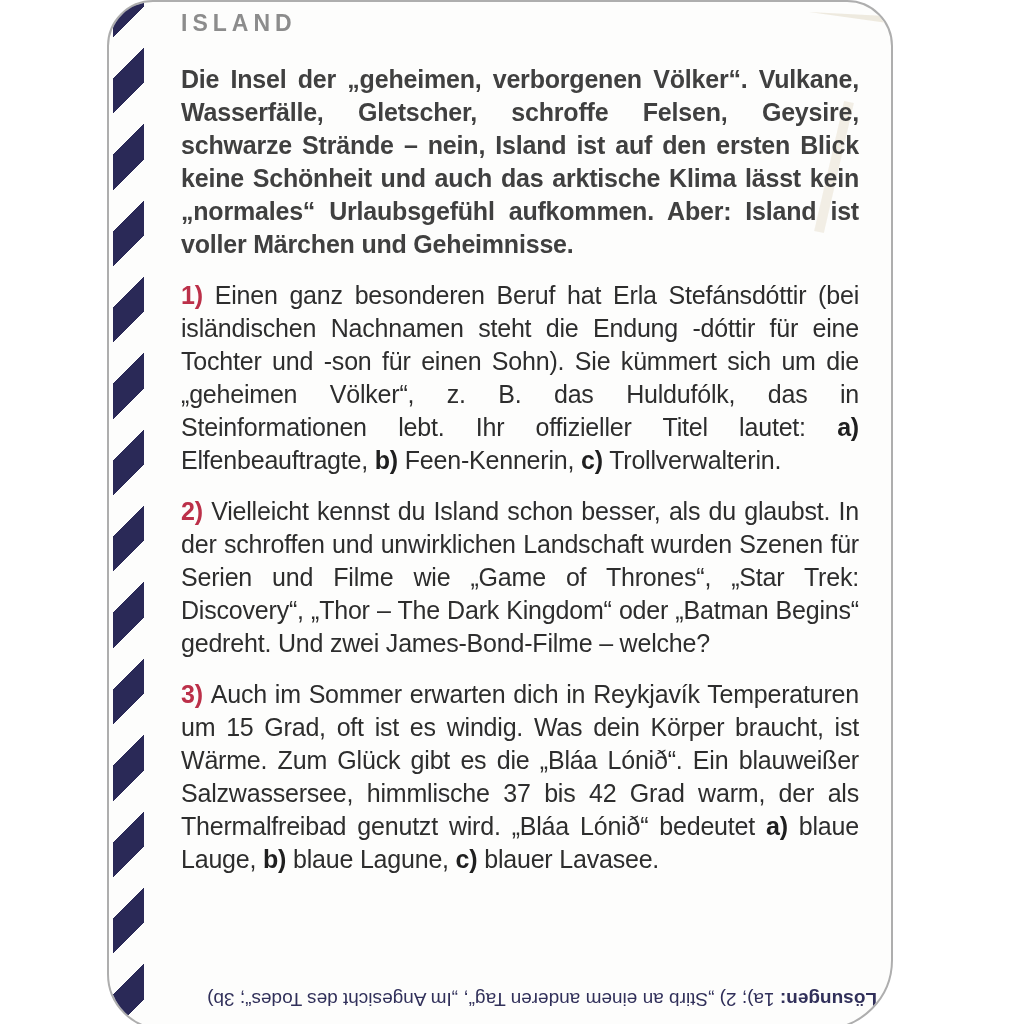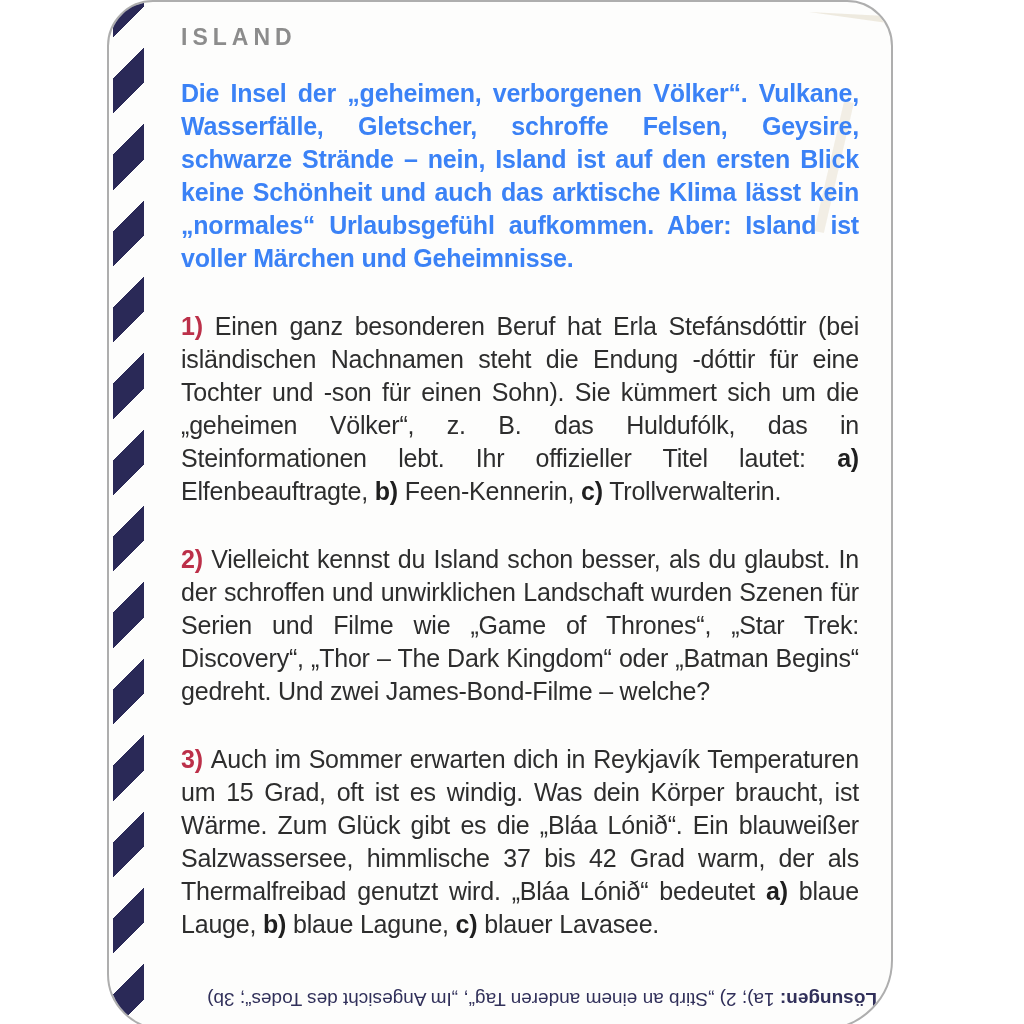--- a/index.html
+++ b/index.html
@@ -13,32 +13,32 @@
 
   .stripes { position:absolute; left:4px; top:0; bottom:0; width:31px; z-index:1;
              background:repeating-linear-gradient(135deg,
                #2a2957 0px, #2a2957 25px,
                rgba(255,255,255,0) 25px, rgba(255,255,255,0) 54px); }
 
   .compass { position:absolute; left:560px; top:-20px; z-index:0; opacity:0.9; }
 
   .content { position:absolute; left:72px; top:0; width:678px; z-index:2; }
 
-  .kicker { padding-top:22px; font-size:23px; font-weight:bold; color:#8c8c8c;
+  .kicker { padding-top:8px; font-size:23px; font-weight:bold; color:#8c8c8c;
             letter-spacing:5px; }
 
   .title-wrap { margin-top:12px; height:46px; }
   .title { display:inline-block; transform:scaleX(0.66); transform-origin:left center;
            font-size:41px; line-height:46px; font-weight:bold; color:#ce2f34;
            letter-spacing:1px; white-space:nowrap; }
 
   p.body-par { font-size:25px; line-height:33px; color:#2d2d2d;
                text-align:justify; letter-spacing:-0.2px; }
-  p.intro { margin-top:26px; font-weight:bold; color:#3b82f6; }
-  p.question { margin-top:35px; }
+  p.intro { margin-top:26px; font-weight:bold; color:#404040; }
+  p.question { margin-top:18px; }
 
   .seg-n { font-weight:normal; }
   .seg-b { font-weight:bold; color:#1f1f1f; }
   .seg-num { font-weight:bold; color:#bc3049; }
 
   .solutions { position:absolute; left:34px; top:984px; width:734px; z-index:2;
                transform:rotate(180deg); font-size:19px; line-height:26px;
                color:#31305a; text-align:left; white-space:nowrap; }
   .solutions .seg-b { color:#31305a; }
   .solutions .seg-n { color:#31305a; }

